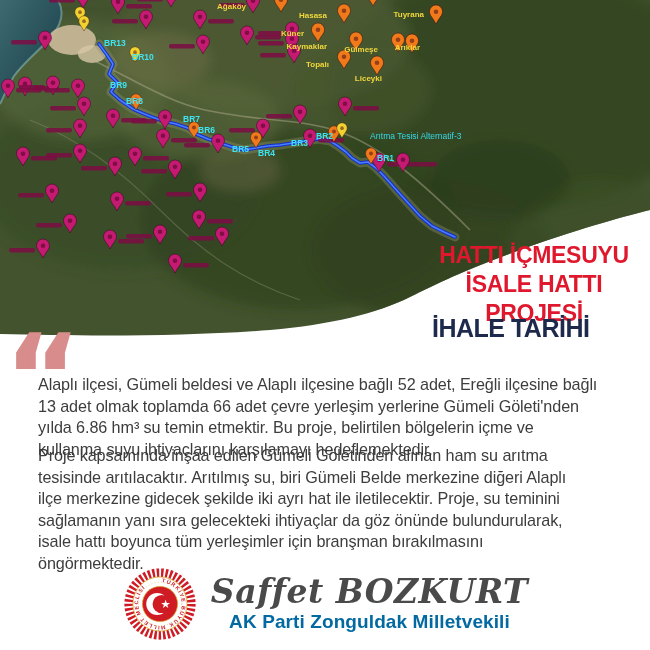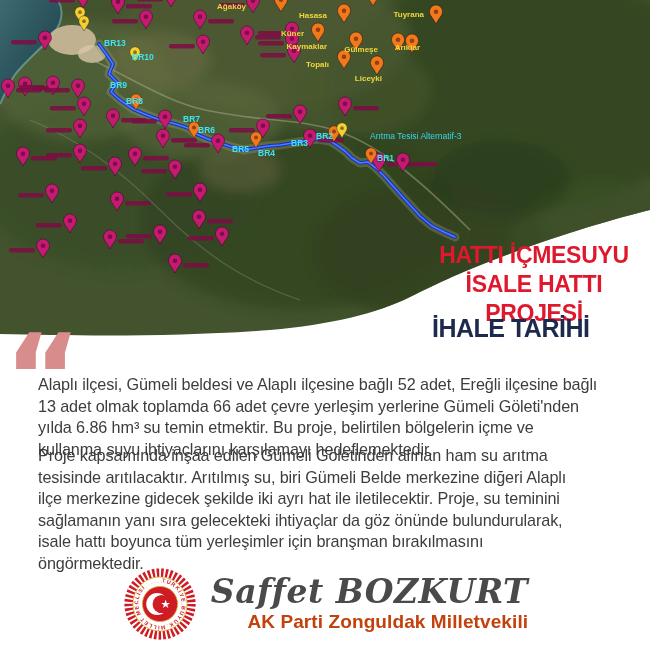--- a/index.html
+++ b/index.html
@@ -22,24 +22,24 @@
 
   
   .para{position:absolute;left:38px;width:606px;color:#3d3d3d;font-size:16.2px;
         line-height:21.5px;white-space:pre-line;z-index:1;letter-spacing:-0.1px;}
   #para1{top:374px;}
   #para2{top:445px;}
 
   
   .footer{position:absolute;left:0;top:566px;width:650px;display:flex;
           justify-content:center;align-items:center;gap:13px;}
-  .footer-text{display:flex;flex-direction:column;align-items:flex-end;}
+  .footer-text{display:flex;flex-direction:column;align-items:center;}
   .footer-name{font-family:"DejaVu Serif",serif;font-style:italic;font-weight:bold;
                font-size:33px;color:#4a4a4a;line-height:1.05;letter-spacing:0.5px;}
-  .footer-role{font-weight:bold;font-size:19px;color:#c2410c;letter-spacing:0.1px;margin-top:2px;}
+  .footer-role{font-weight:bold;font-size:19px;color:#0369a1;letter-spacing:0.1px;margin-top:2px;}
 </style>
 </head>
 <body>
 
 <div class="canvas">
 
   <div id="map-wrap">
     <svg width="650" height="340" viewBox="0 0 650 340">
       <defs>
         <clipPath id="swoosh">

